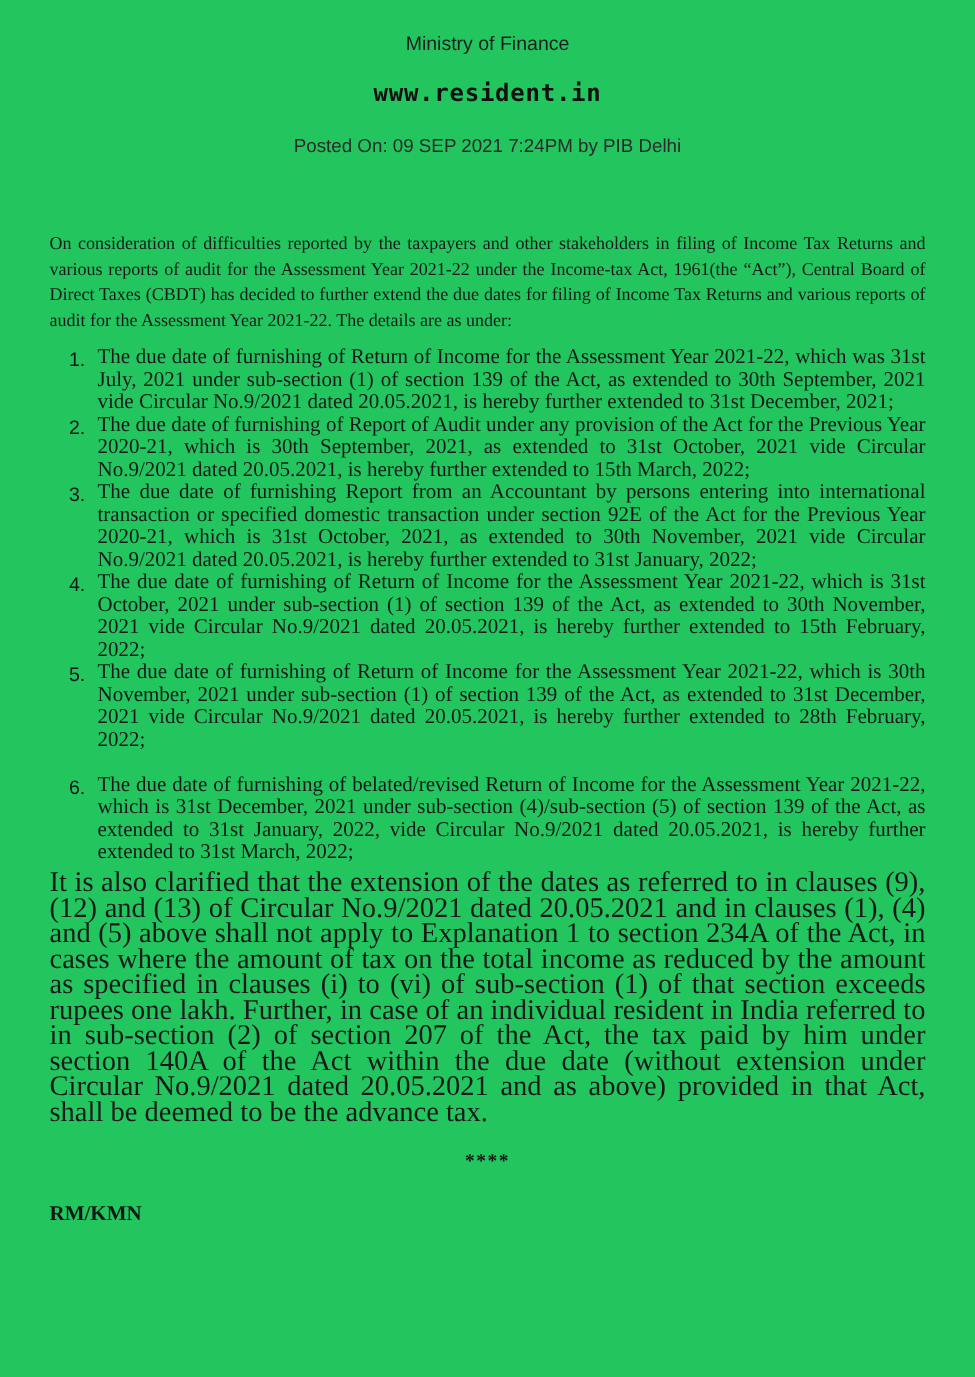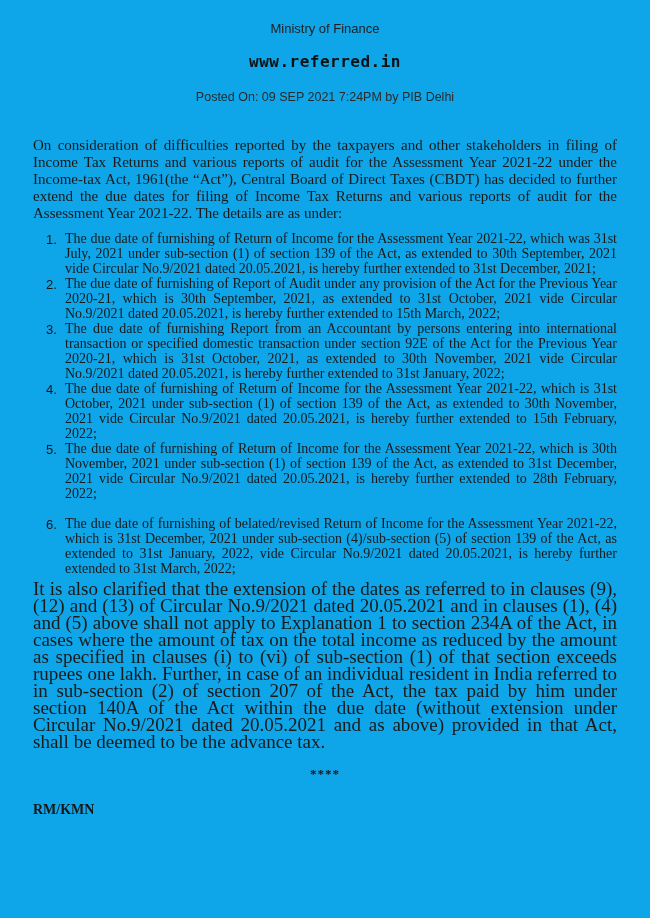--- a/index.html
+++ b/index.html
@@ -8,21 +8,21 @@
     width: 650px;
     height: 918px;
     overflow: hidden;
     font-family: "Liberation Serif", serif;
     color: #1a1a1a;
   }
   .page {
     width: 650px;
     height: 918px;
     padding: 0 33px;
-    background: #0ea5e9;
+    background: #22c55e;
   }
   .ministry {
     padding-top: 21px;
     text-align: center;
     font-family: "Liberation Sans", sans-serif;
     font-size: 13px;
     color: #1f1f1f;
   }
   .title {
     margin: 17px auto 0;
@@ -44,23 +44,23 @@
     color: #111;
   }
   .posted-on {
     margin-top: 19px;
     text-align: center;
     font-family: "Liberation Sans", sans-serif;
     font-size: 12.5px;
     color: #2b2b2b;
   }
   .intro {
-    margin-top: 33px;
+    margin-top: 50px;
     text-align: justify;
-    font-size: 15px;
+    font-size: 12px;
     line-height: 17px;
   }
   .due-list {
     margin-top: 9px;
   }
   .list-item {
     display: flex;
     padding-left: 13px;
   }
   .list-item.gapped {
@@ -108,21 +108,21 @@
   }
 </style>
 </head>
 <body>
 
 <div class="page">
 
   <div class="ministry">Ministry of Finance</div>
 
 
-  <div class="site-link">www.referred.in</div>
+  <div class="site-link">www.resident.in</div>
 
   <div class="posted-on">Posted On: 09 SEP 2021 7:24PM by PIB Delhi</div>
 
   <p class="intro">On consideration of difficulties reported by the taxpayers and other stakeholders in filing of Income Tax Returns and various reports of audit for the Assessment Year 2021-22 under the Income-tax Act, 1961(the “Act”), Central Board of Direct Taxes (CBDT) has decided to further extend the due dates for filing of Income Tax Returns and various reports of audit for the Assessment Year 2021-22. The details are as under:</p>
 
   <div class="due-list">
 
     <div class="list-item">
       <span class="item-num">1.</span>
       <span class="item-text">The due date of furnishing of Return of Income for the Assessment Year 2021-22, which was 31st July, 2021 under sub-section (1) of section 139 of the Act, as extended to 30th September, 2021 vide Circular No.9/2021 dated 20.05.2021, is hereby further extended to 31st December, 2021;</span>

